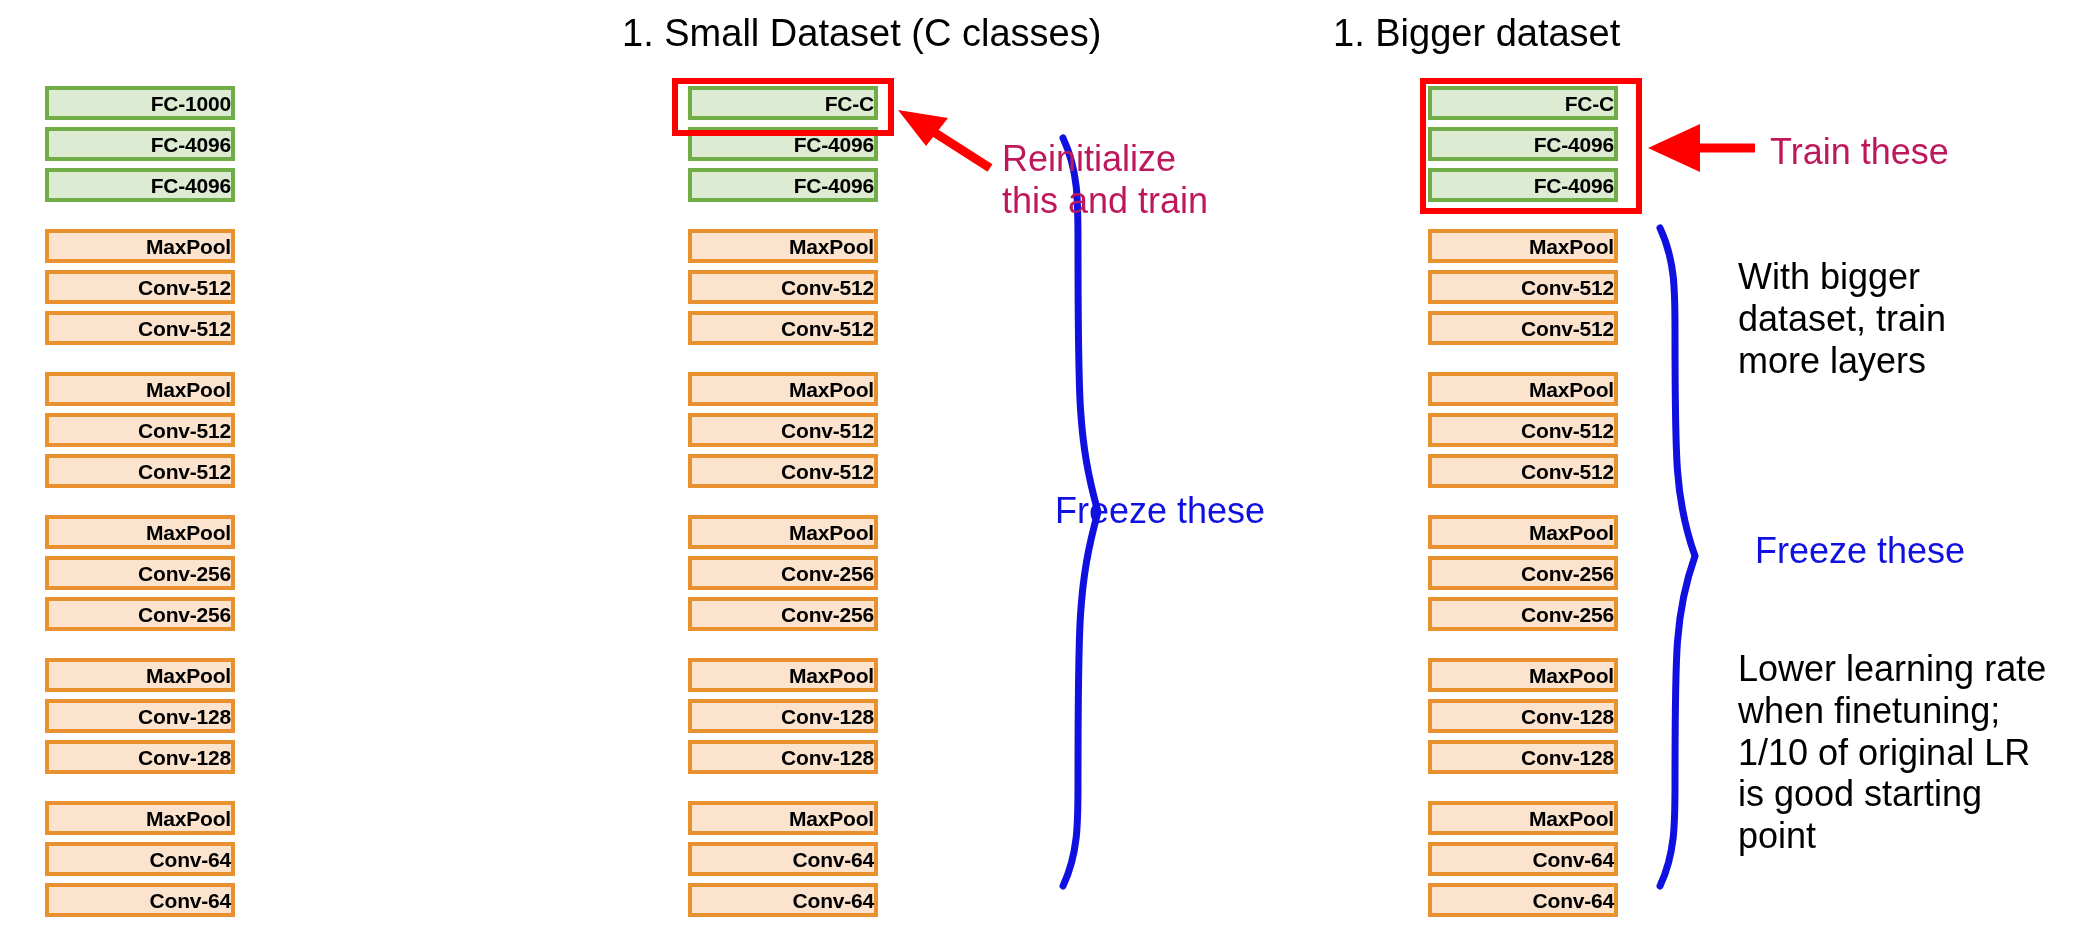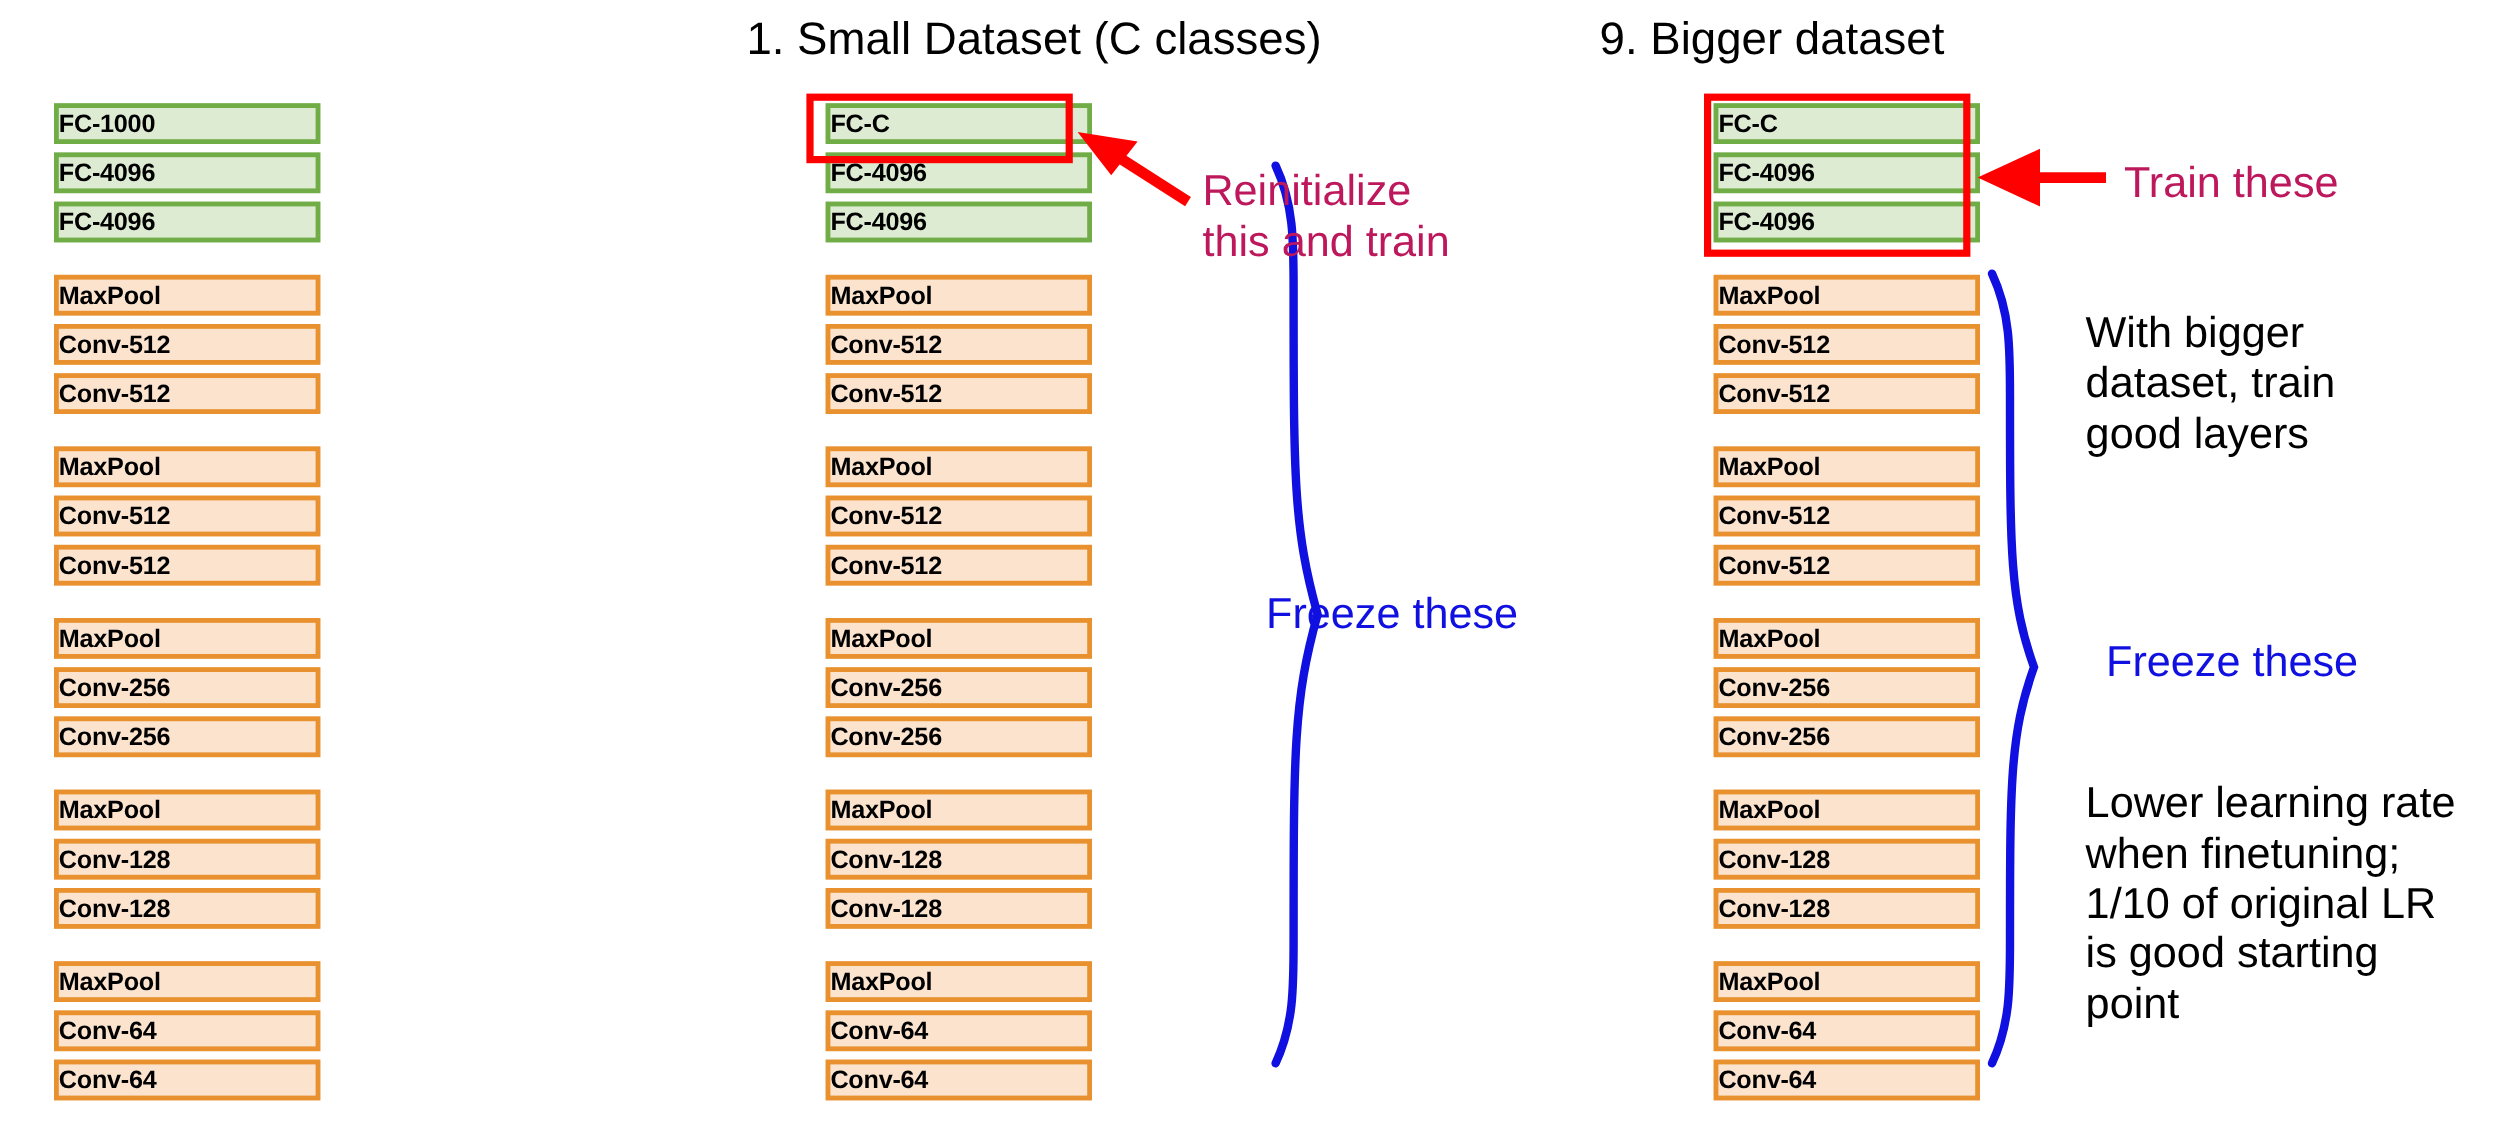--- a/index.html
+++ b/index.html
@@ -27,26 +27,26 @@
     white-space: nowrap;
     line-height: 1;
   }
   .stack {
     position: absolute;
     width: 190px;
   }
   .layer {
     position: absolute;
     left: 0;
-    width: 222px;
+    width: 190px;
     height: 34px;
     box-sizing: border-box;
     display: flex;
     align-items: center;
-    justify-content: flex-start;
+    justify-content: flex-end;
     font-size: 21px;
     font-weight: bold;
     letter-spacing: -0.2px;
     line-height: 1;
   }
   .layer.green {
     background: #DDEBD2;
     border: 4px solid #71AD47;
   }
   .layer.orange {
@@ -76,21 +76,21 @@
     height: 936px;
     pointer-events: none;
   }
 </style>
 </head>
 <body>
 
 <div class="stage">
 
   <div class="col-title" style="left:622px; top:14px;">1. Small Dataset (C classes)</div>
-  <div class="col-title" style="left:1333px; top:14px;">9. Bigger dataset</div>
+  <div class="col-title" style="left:1333px; top:14px;">1. Bigger dataset</div>
 
   <div class="stack" id="stack-col1" style="left: 45px; top: 86px; height: 899px;">
       <div class="layer green" style="top: 0px;">
         <span>FC-1000</span>
       </div>
       <div class="layer green" style="top: 41px;">
         <span>FC-4096</span>
       </div>
       <div class="layer green" style="top: 82px;">
         <span>FC-4096</span>
@@ -290,21 +290,21 @@
 
   <div class="note red" style="left:1002px; top:138px;">Reinitialize
 this and train</div>
 
   <div class="note blue" style="left:1055px; top:490px;">Freeze these</div>
 
   <div class="note red" style="left:1770px; top:131px;">Train these</div>
 
   <div class="note black" style="left:1738px; top:256px;">With bigger
 dataset, train
-good layers</div>
+more layers</div>
 
   <div class="note blue" style="left:1755px; top:530px;">Freeze these</div>
 
   <div class="note black" style="left:1738px; top:648px;">Lower learning rate
 when finetuning;
 1/10 of original LR
 is good starting
 point</div>
 
 </div>

